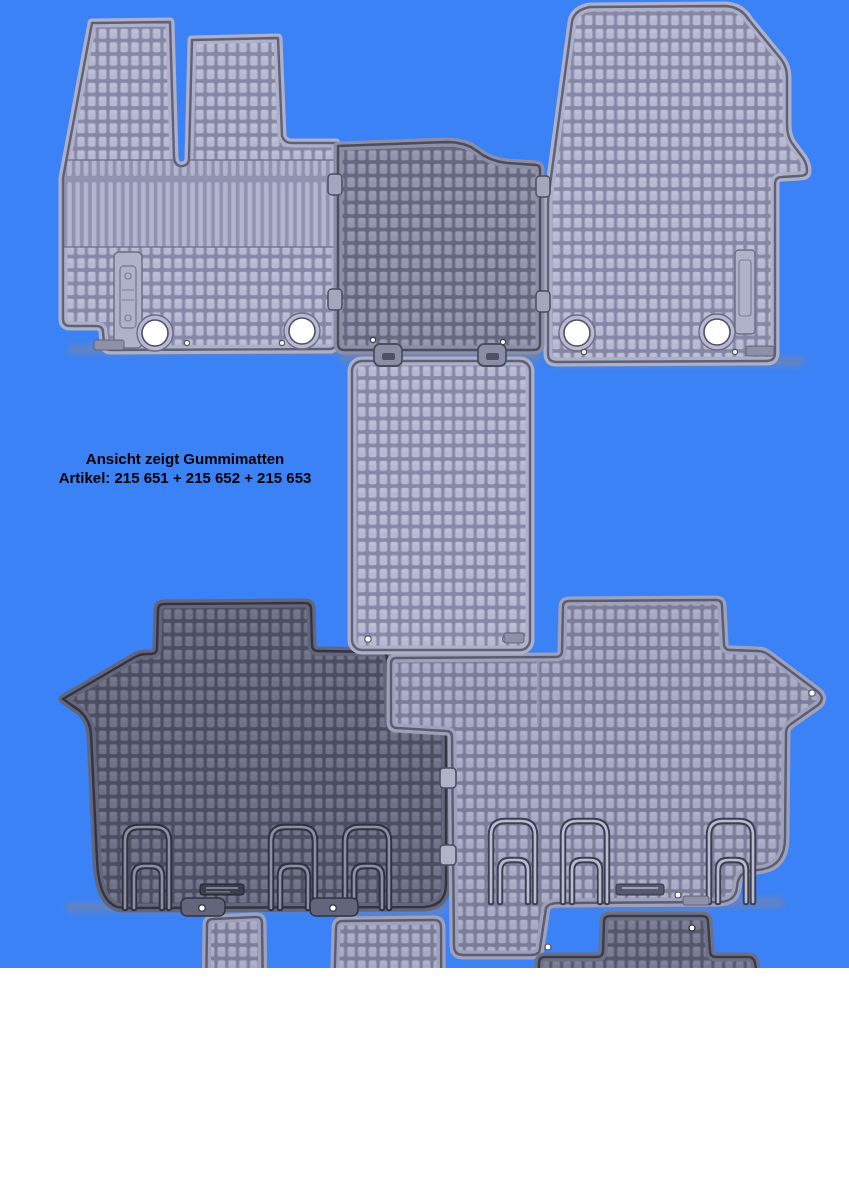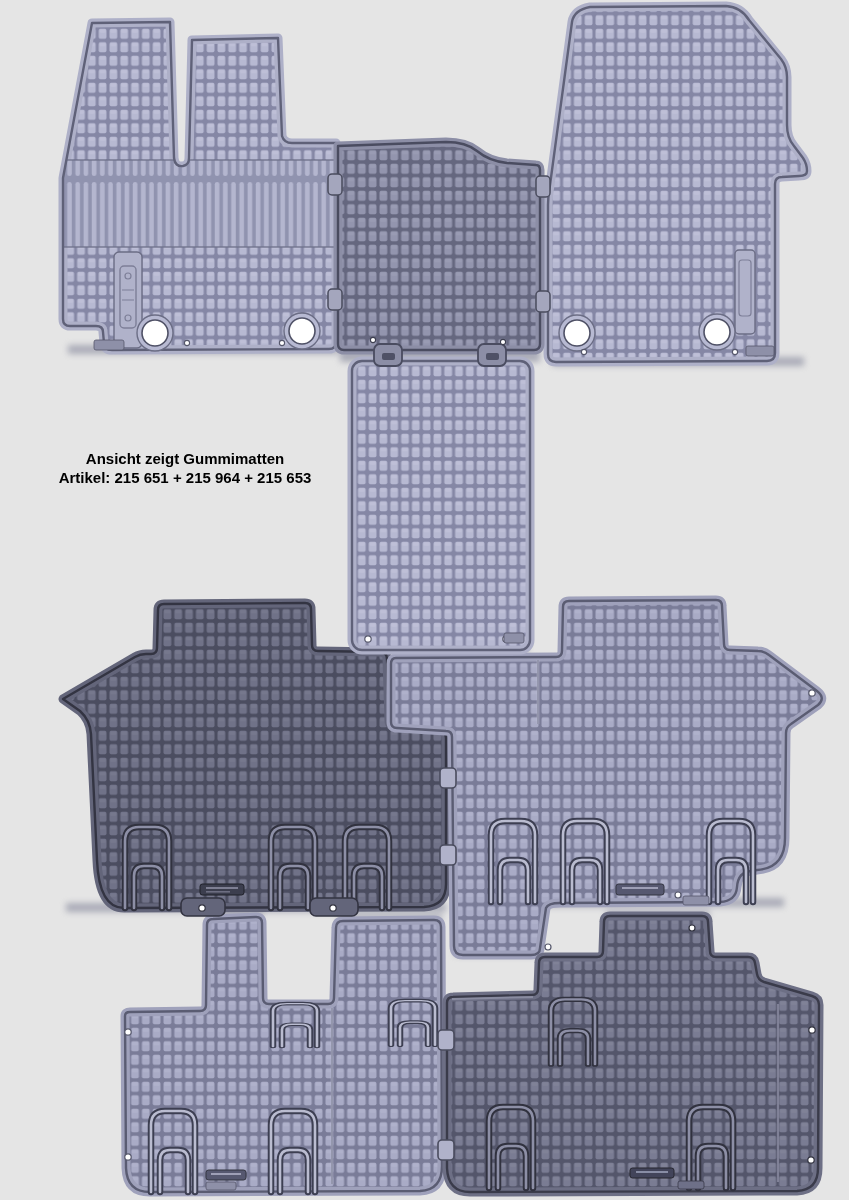--- a/index.html
+++ b/index.html
@@ -1,16 +1,16 @@
 <!DOCTYPE html>
 <html><head>
 <meta charset="utf-8">
 <style>
   html,body{margin:0;padding:0;background:#ffffff;}
-  .stage{position:relative;width:849px;height:1200px;background:#e5e5e5;overflow:hidden;
+  .stage{position:relative;width:849px;height:968px;background:#3b82f6;overflow:hidden;
          font-family:"Liberation Sans",sans-serif;}
   .stage svg{position:absolute;left:0;top:0;}
   .caption{position:absolute;left:22px;top:449px;width:326px;text-align:center;
            font-weight:bold;font-size:15px;line-height:19px;color:#000;}
   .rail-dk{stroke:#3d3f52;stroke-width:6.5;fill:none;stroke-linecap:round;}
   .rail-lt{stroke:#babcd0;stroke-width:2.6;fill:none;stroke-linecap:round;}
   .rail-dk2{stroke:#31323f;stroke-width:6.5;fill:none;stroke-linecap:round;}
   .rail-lt2{stroke:#8d8fa6;stroke-width:2.6;fill:none;stroke-linecap:round;}
 </style>
 </head>
@@ -273,16 +273,16 @@
       <rect x="478" y="344" width="28" height="22" rx="6" fill="#8c8ea6" stroke="#4a4c60" stroke-width="1.8"></rect>
       <rect x="486" y="353" width="13" height="7" rx="2" fill="#4f5166"></rect>
     </g>
     <circle cx="373" cy="340" r="2.6" fill="#fff" stroke="#3d3f50" stroke-width="1.1"></circle>
     <circle cx="503" cy="342" r="2.6" fill="#fff" stroke="#3d3f50" stroke-width="1.1"></circle>
   </g>
 </svg>
 
 <div class="caption">
   <div>Ansicht zeigt Gummimatten</div>
-  <div>Artikel: 215 651 + 215 964 + 215 653</div>
+  <div>Artikel: 215 651 + 215 652 + 215 653</div>
 </div>
 
 </div>
 
 </body></html>

